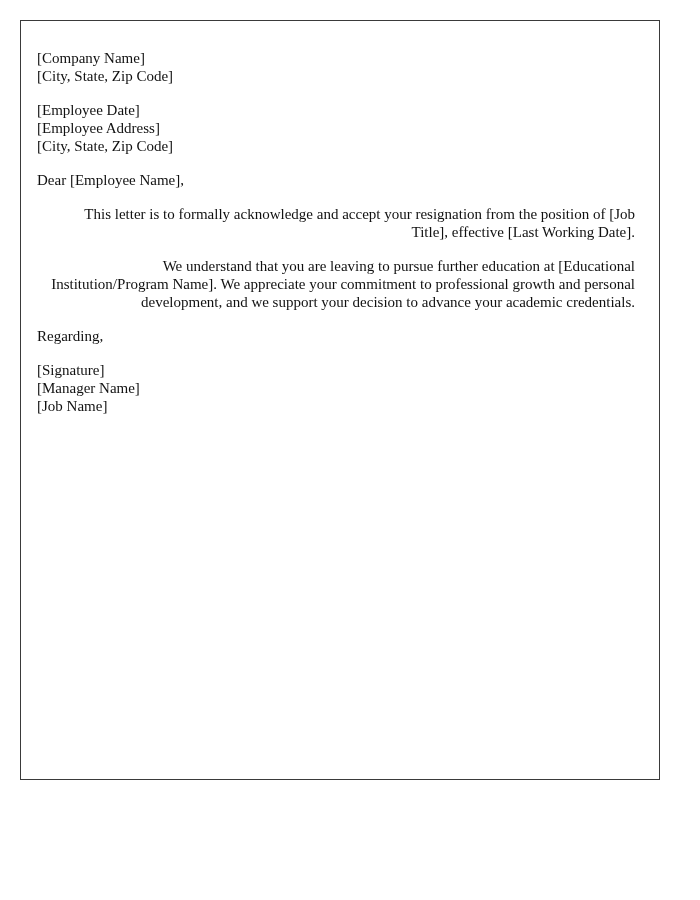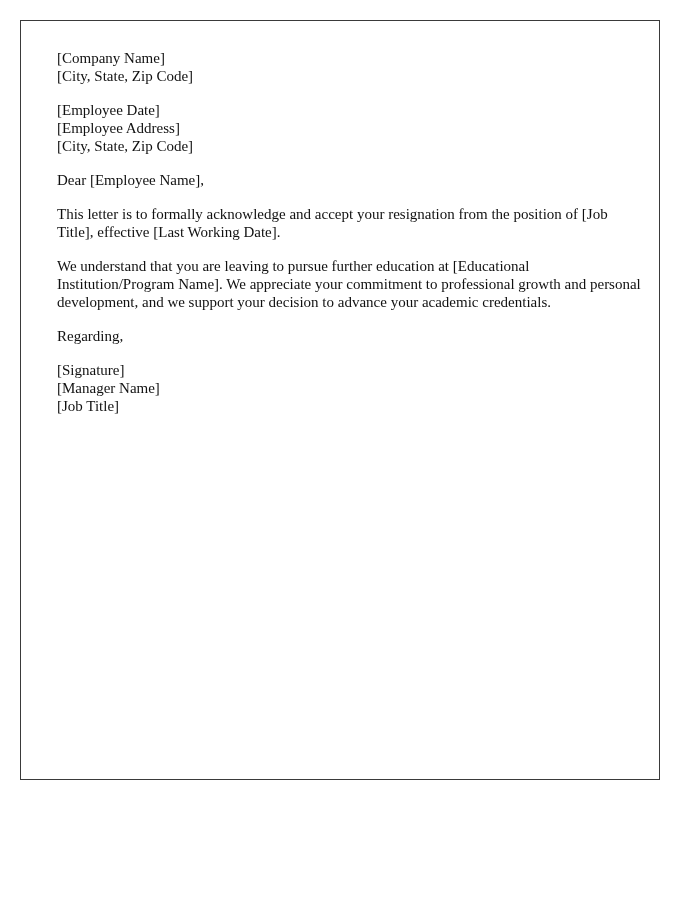--- a/index.html
+++ b/index.html
@@ -15,34 +15,35 @@
       color: #111111;
     }
     .letter {
       position: absolute;
       left: 20px;
       top: 20px;
       width: 640px;
       height: 760px;
       border: 1px solid #3a3a3a;
       box-sizing: border-box;
-      padding: 28px 28px 0 36px;
+      padding: 28px 28px 0 16px;
       font-size: 15px;
       line-height: 18px;
     }
     .block {
       margin: 0 0 16px 0;
     }
     .line {
       display: block;
       white-space: nowrap;
     }
     p.para {
-      margin: 0 0 16px 0;
+      margin: 0 0 16px 8px;
       width: 590px;
+      text-align: right;
     }
   </style>
 </head>
 <body>
 
 <div class="letter">
 
   <div class="block">
     <span class="line">[Company Name]</span>
     <span class="line">[City, State, Zip Code]</span>
@@ -59,16 +60,16 @@
   <div>
     <p class="para">This letter is to formally acknowledge and accept your resignation from the position of [Job Title], effective [Last Working Date].</p>
     <p class="para">We understand that you are leaving to pursue further education at [Educational Institution/Program Name]. We appreciate your commitment to professional growth and personal development, and we support your decision to advance your academic credentials.</p>
   </div>
 
   <div class="block">Regarding,</div>
 
   <div class="block">
     <span class="line">[Signature]</span>
     <span class="line">[Manager Name]</span>
-    <span class="line">[Job Title]</span>
+    <span class="line">[Job Name]</span>
   </div>
 
 </div>
 
 </body></html>

